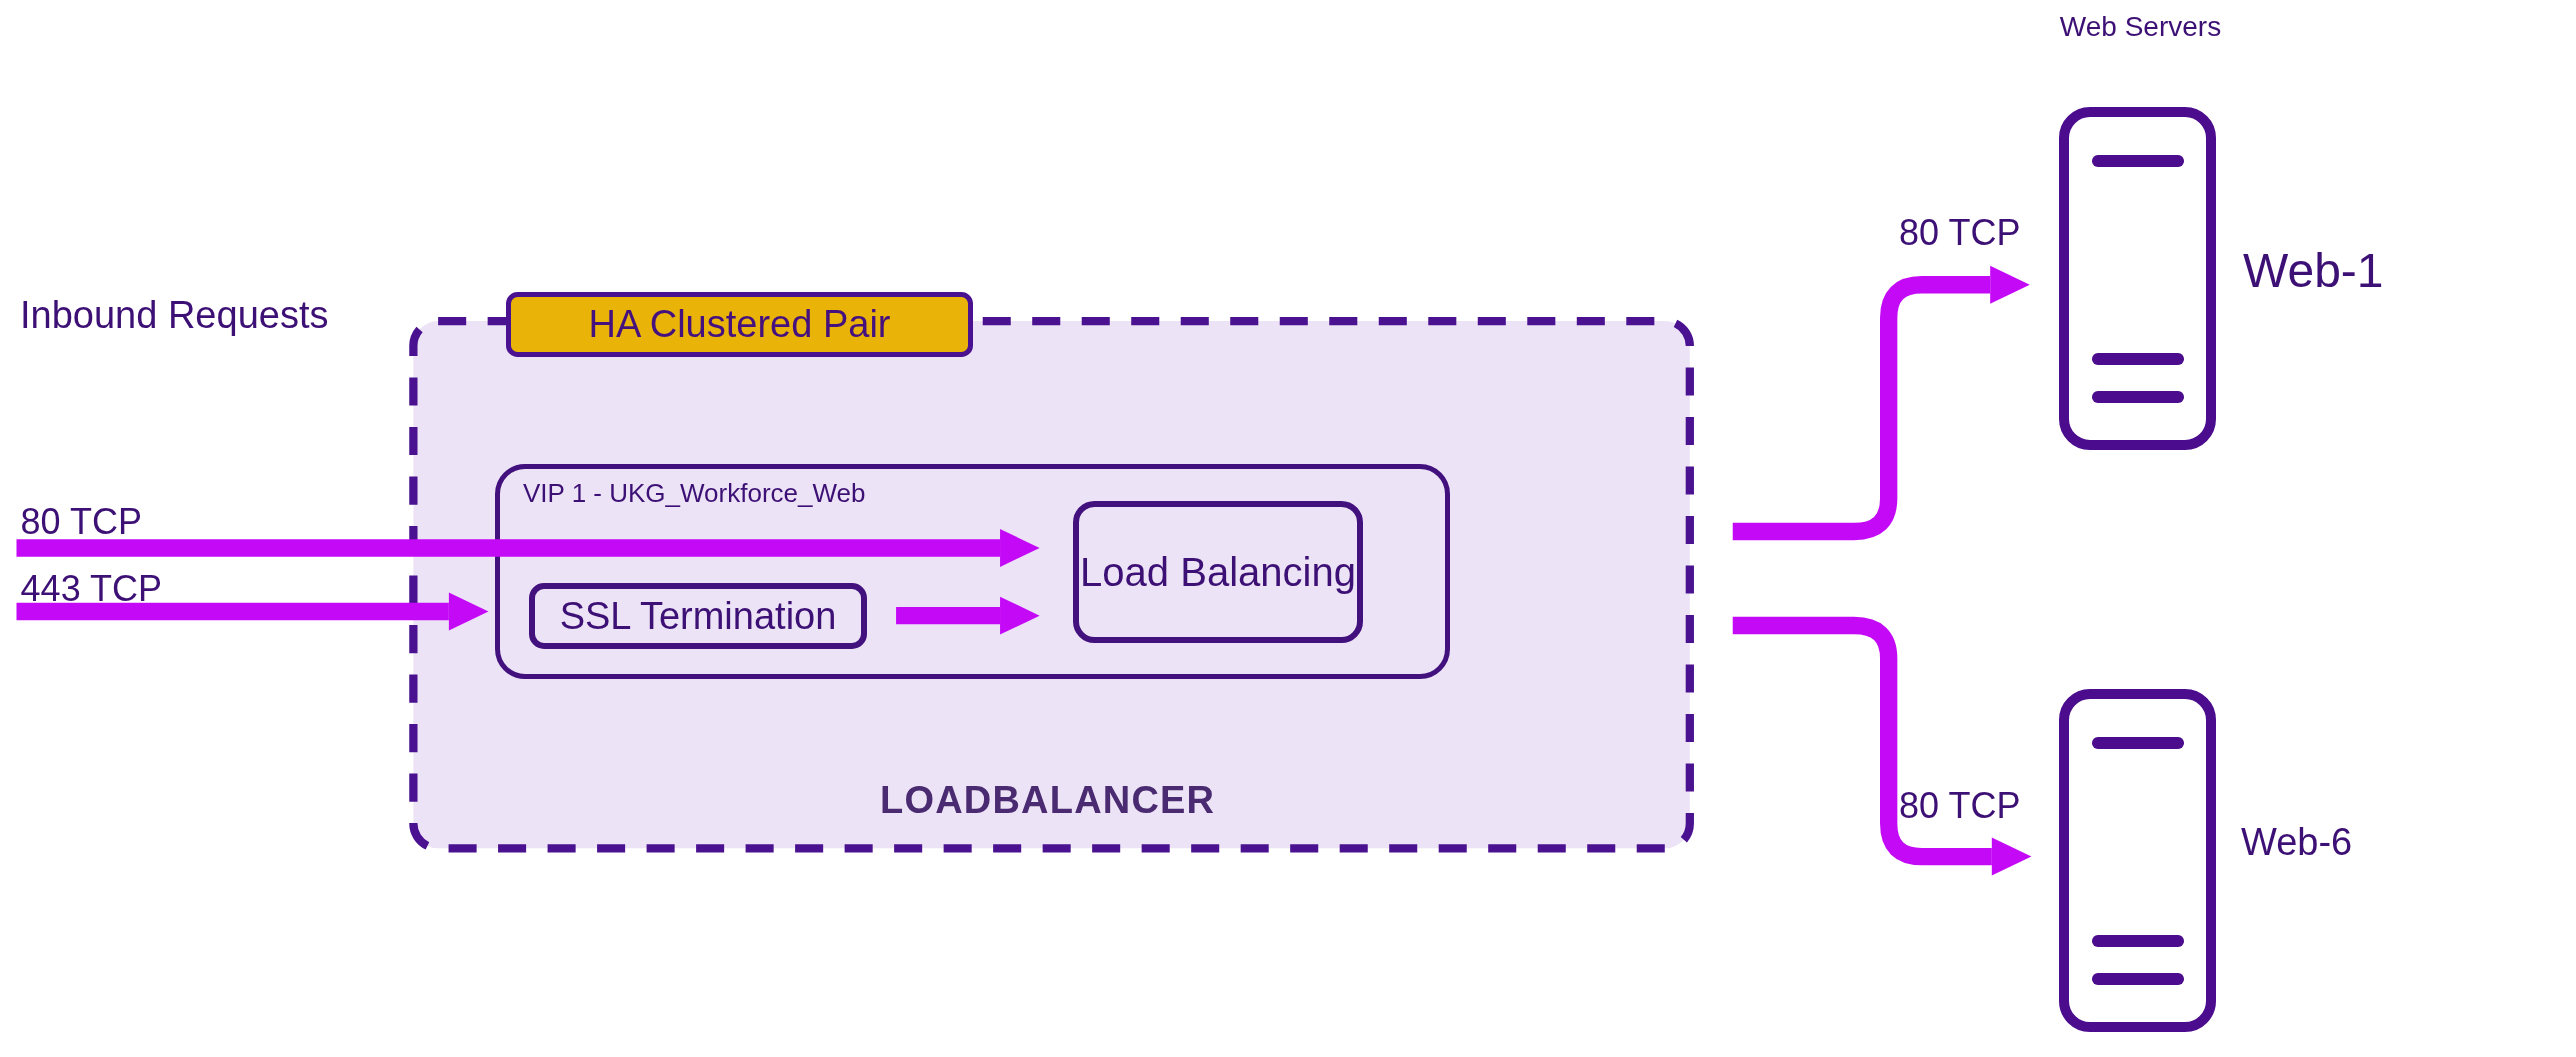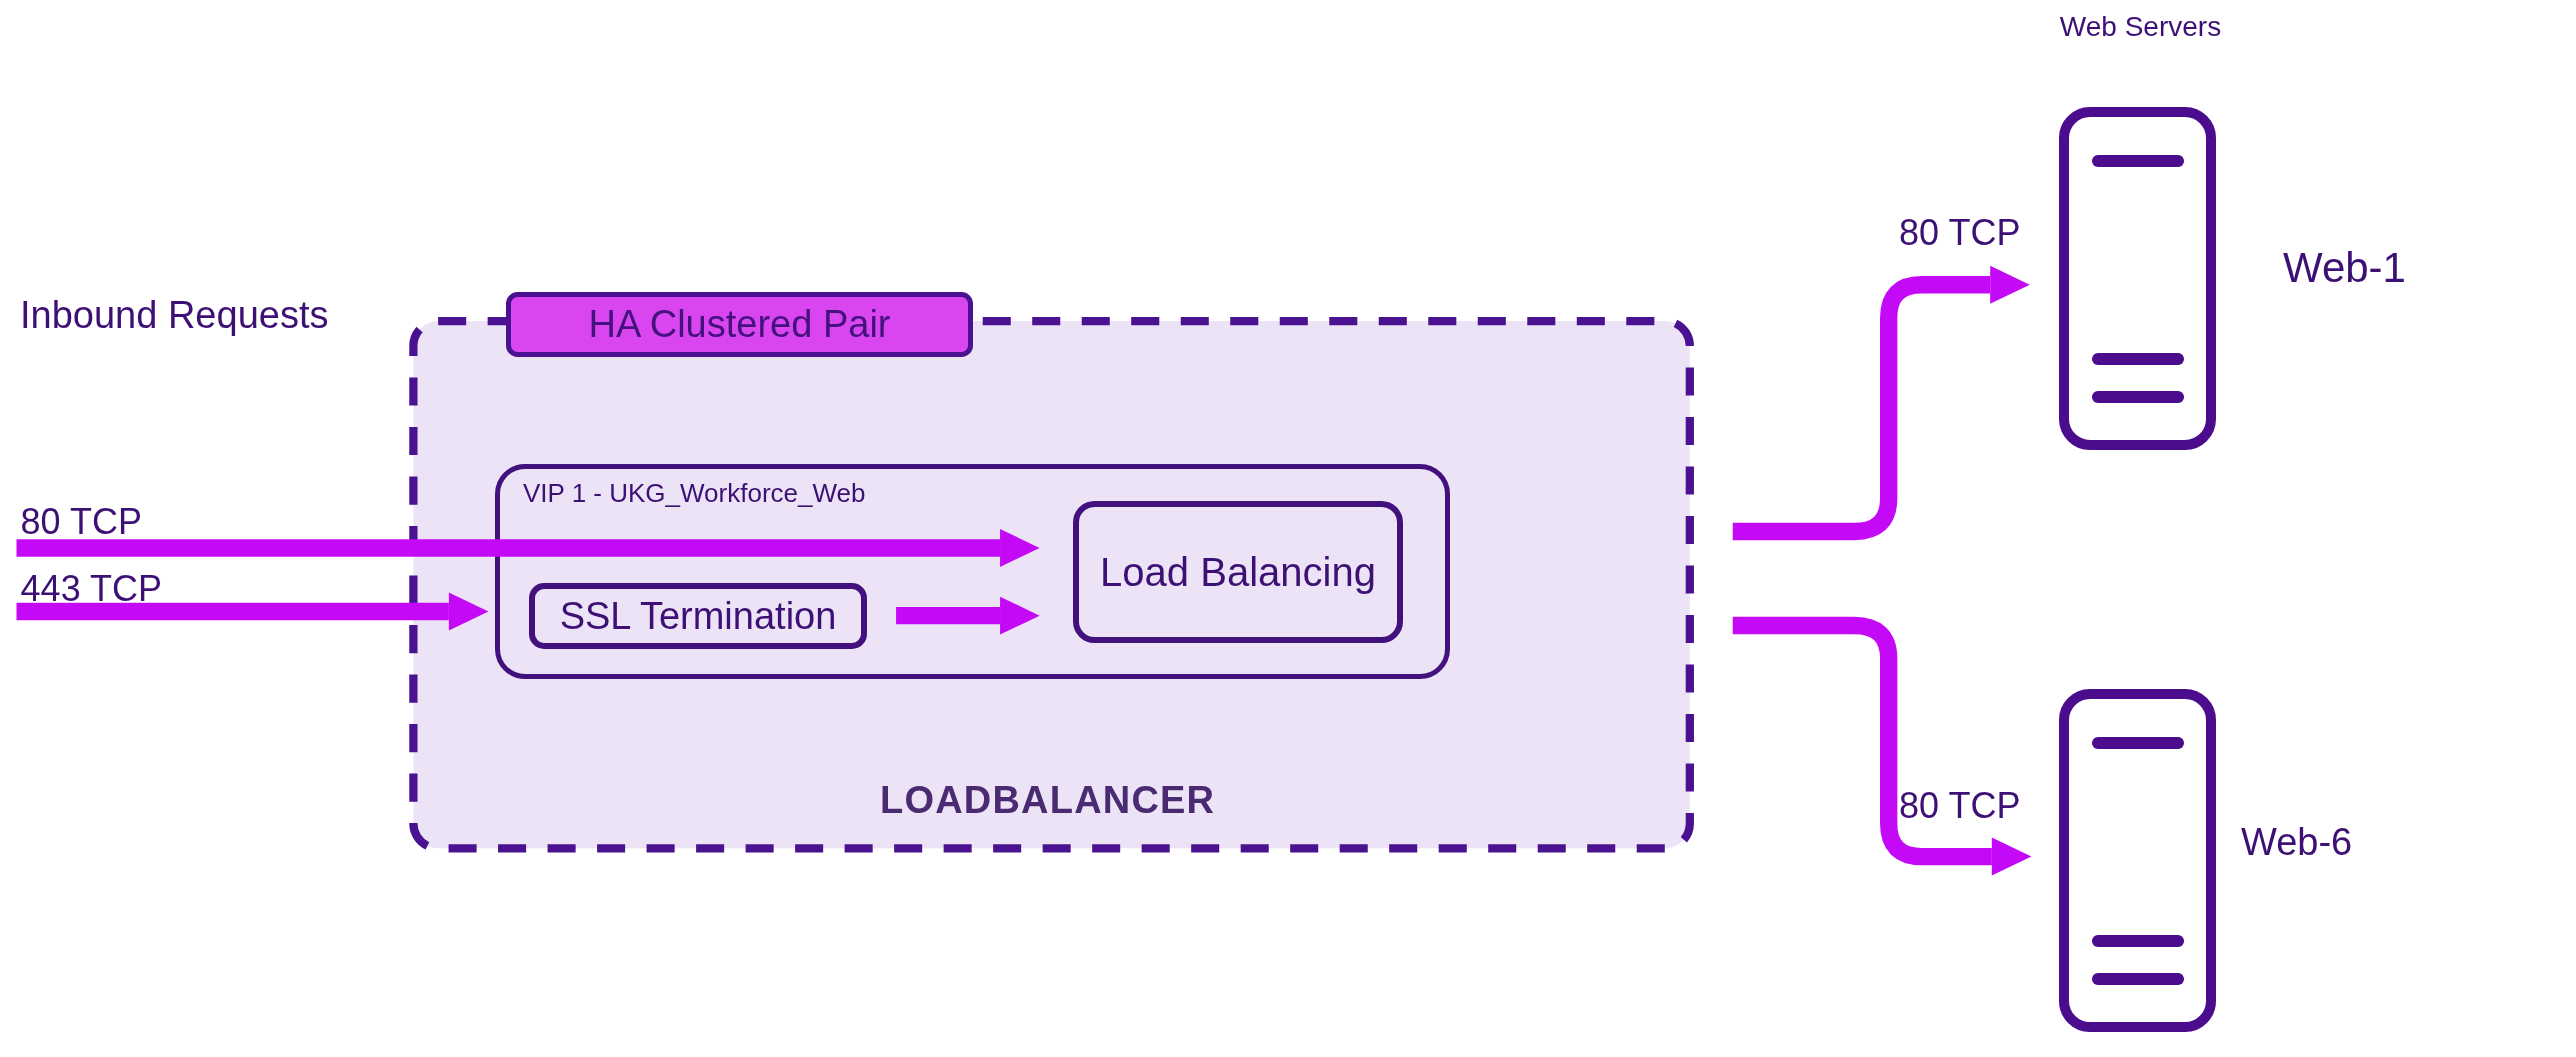--- a/index.html
+++ b/index.html
@@ -22,21 +22,21 @@
     position: absolute;
     box-sizing: border-box;
     display: flex;
     align-items: center;
     justify-content: center;
     color: #3D1075;
   }
   
   .ha-label {
     left: 506px; top: 292px; width: 467px; height: 65px;
-    background: #d946ef;
+    background: #eab308;
     border: 5.8px solid #4A1190;
     border-radius: 11.6px;
     font-size: 38px;
     color: #44117E;
     z-index: 12;
   }
   
   .vip-box {
     left: 495px; top: 464px; width: 955px; height: 215px;
     border: 5.8px solid #43117E;
@@ -50,21 +50,21 @@
     z-index: 12;
   }
   .ssl-box {
     left: 529px; top: 583px; width: 338px; height: 66px;
     border: 6.6px solid #43117E;
     border-radius: 15px;
     font-size: 38px;
     z-index: 12;
   }
   .lb-box {
-    left: 1073px; top: 501px; width: 330px; height: 142px;
+    left: 1073px; top: 501px; width: 290px; height: 142px;
     border: 6.6px solid #43117E;
     border-radius: 21.5px;
     font-size: 40px;
     z-index: 12;
   }
   
   .server {
     position: absolute;
     box-sizing: border-box;
     left: 2059px;
@@ -102,21 +102,21 @@
     font-size: 38px;
     font-weight: bold;
     letter-spacing: 1.2px;
     color: #4A2A70;
   }
 
   .t-inbound  { left: 20px;  top: 295px; font-size: 38px; }
   .t-80l      { left: 20.6px;  top: 502px; font-size: 36px; }
   .t-443l     { left: 20.6px;  top: 569px; font-size: 36px; }
   .t-wstitle  { left: 1997px; top: 11.6px; width: 287px; font-size: 28px; text-align: center; }
-  .t-web1     { left: 2243px; top: 245px; font-size: 42px; margin-left: 40px; }
+  .t-web1     { left: 2243px; top: 245px; font-size: 48px; }
   .t-web2     { left: 2241px; top: 822px; font-size: 38px; }
   .t-80w1     { left: 1899px; top: 213px; font-size: 36px; }
   .t-80w2     { left: 1899px; top: 786px; font-size: 36px; }
 
   svg.layer { pointer-events: none; }
 </style>
 </head>
 <body>
 
 <div id="canvas">

